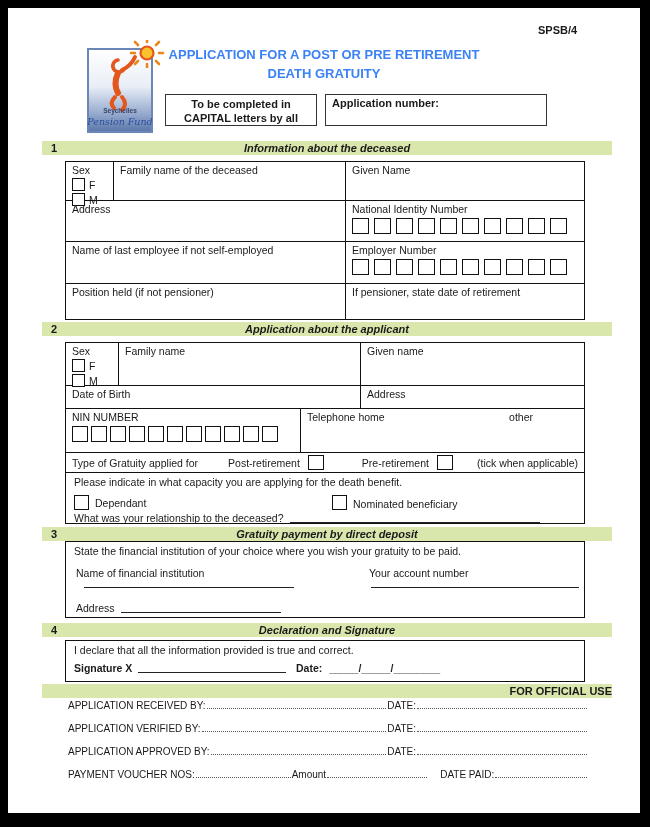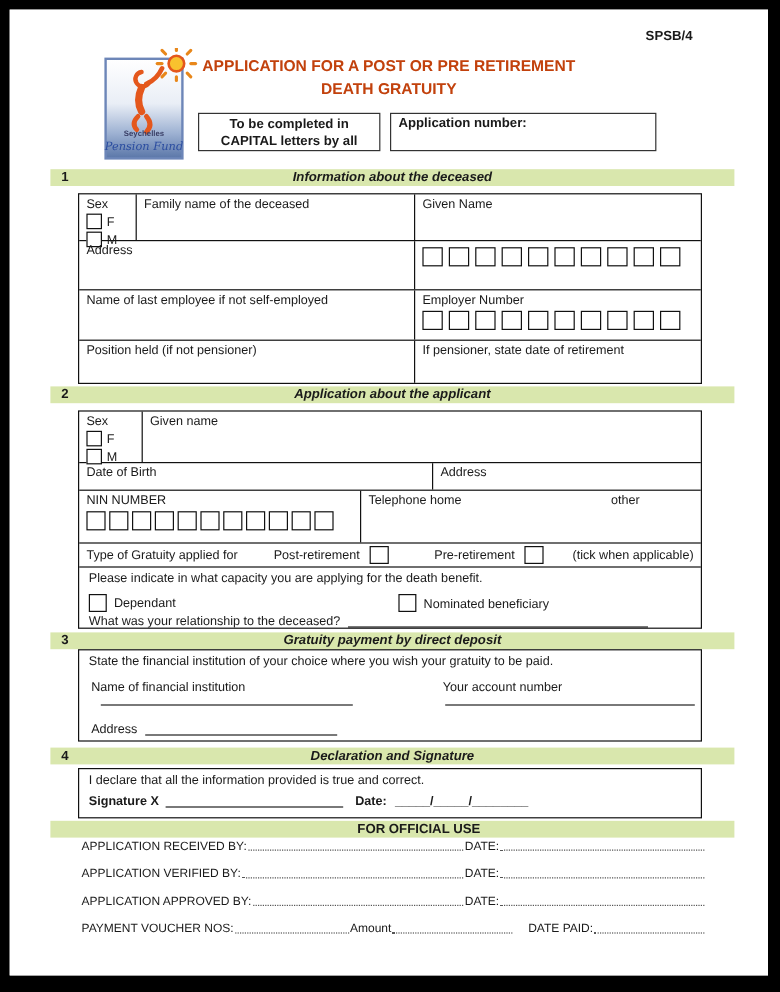--- a/index.html
+++ b/index.html
@@ -19,21 +19,21 @@
     overflow: hidden;
   }
   .page { position: relative; width: 100%; height: 100%; background: #fff; }
 
   .spsb { position: absolute; left: 530px; top: 16px; font-size: 11px; font-weight: bold; }
 
   .logo { position: absolute; left: 77px; top: 32px; width: 80px; height: 95px; }
 
   .title {
     position: absolute; left: 140px; top: 37px; width: 352px;
-    text-align: center; color: #c2410c; font-weight: bold;
+    text-align: center; color: #3b82f6; font-weight: bold;
     font-size: 13px; line-height: 19px;
   }
 
   .notebox {
     position: absolute; left: 157px; top: 86px; width: 152px; height: 32px;
     border: 1.6px solid #333; text-align: center; font-weight: bold;
     font-size: 11px; line-height: 14px; padding-top: 2px;
   }
   .appbox {
     position: absolute; left: 317px; top: 86px; width: 222px; height: 32px;
@@ -66,21 +66,21 @@
 
   .telrow { display: flex; }
   .spacer { flex: 1; }
   .gratrow { display: flex; align-items: center; }
 
   .uline { display: inline-block; border-bottom: 1.4px solid #222; height: 11px; }
   .sline { position: absolute; border-bottom: 1.6px solid #222; }
 
   .sbox { position: absolute; left: 57px; width: 520px; border: 1.6px solid #111; font-size: 10.5px; }
 
-  .obar-title { display: block; text-align: center; padding-left: 44px; }
+  .obar-title { display: block; text-align: right; padding-left: 44px; }
   .orow {
     position: absolute; left: 60px; width: 520px;
     display: flex; align-items: flex-end; font-size: 10px; white-space: nowrap;
   }
   .lead { border-bottom: 1.6px dotted #555; margin: 0 1px 2px 1px; height: 2px; }
   .lead.flex { flex: 1; }
   .w170 { width: 170px; }
   .w95 { width: 95px; }
   .w100 { width: 100px; }
   .gap12 { width: 12px; flex: none; }
@@ -166,20 +166,21 @@
       </div>
       <div class="tcell" style="flex:1">
         <span>Given Name</span>
       </div>
     </div>
     <div class="trow" style="height:41px">
       <div class="tcell" style="width:280px">
         <span>Address</span>
       </div>
       <div class="tcell" style="flex:1">
+        <div>National Identity Number</div>
         <div class="cboxes g5">
               <span class="cbox"></span>
               <span class="cbox"></span>
               <span class="cbox"></span>
               <span class="cbox"></span>
               <span class="cbox"></span>
               <span class="cbox"></span>
               <span class="cbox"></span>
               <span class="cbox"></span>
               <span class="cbox"></span>
@@ -227,20 +228,23 @@
       <div class="tcell" style="width:53px">
         <div>Sex</div>
         <div class="sexrow">
               <span class="cb"></span>
               <span>F</span>
             </div>
         <div class="sexrow">
               <span class="cb"></span>
               <span>M</span>
             </div>
+      </div>
+      <div class="tcell" style="width:242px">
+        <span>Family name</span>
       </div>
       <div class="tcell" style="flex:1">
         <span>Given name</span>
       </div>
     </div>
     <div class="trow" style="height:23px">
       <div class="tcell" style="width:295px">
         <span>Date of Birth</span>
       </div>
       <div class="tcell" style="flex:1">

